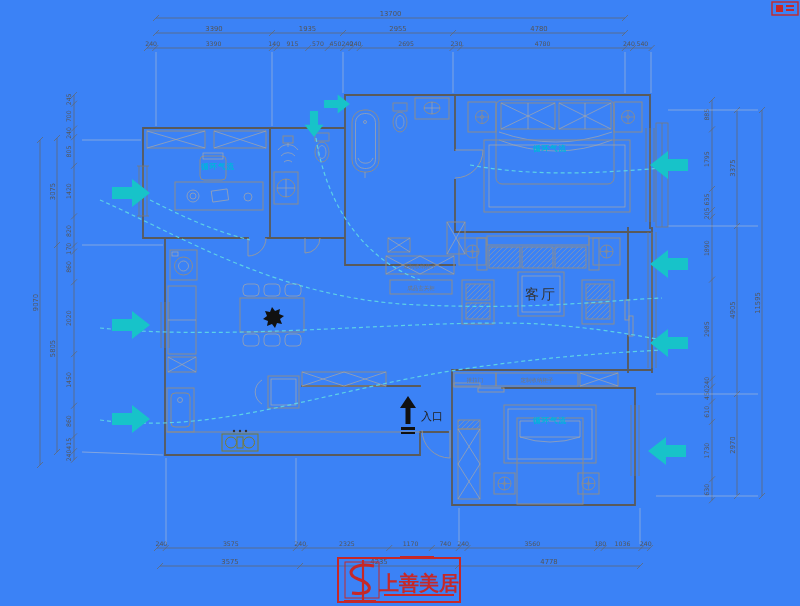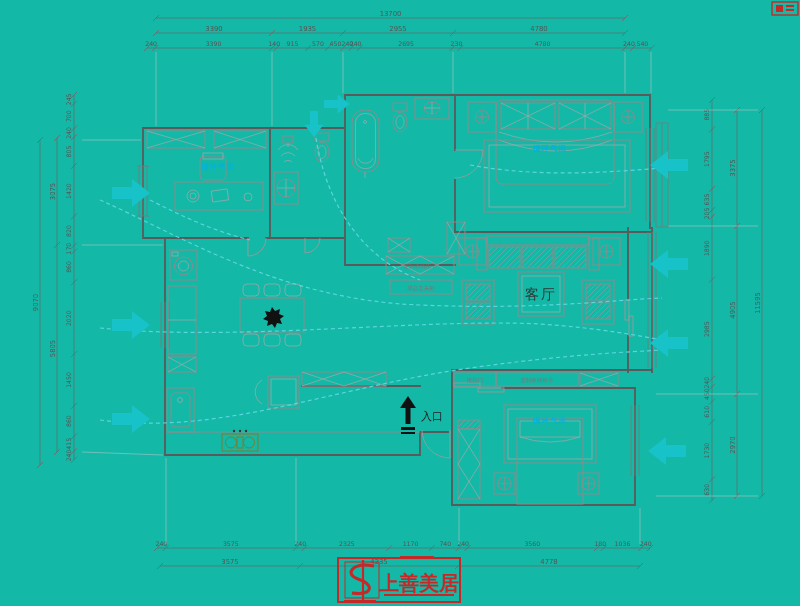--- a/index.html
+++ b/index.html
@@ -1,16 +1,16 @@
 <!DOCTYPE html>
 <html style="--arrow: #17c3c9; --flow_line: #5fd8e6; --flow_text: #00b4dd; --logo_red: #c62828; --wall: #5a5a5a; --furniture: #8c8c8c; --dim_text: #555555;"><head>
 <meta charset="utf-8">
 <style>
   html,body{margin:0;padding:0;background:#fff;}
-  .stage{position:relative;width:800px;height:606px;background:#14b8a6;overflow:hidden;
+  .stage{position:relative;width:800px;height:606px;background:#3b82f6;overflow:hidden;
          font-family:"DejaVu Sans",sans-serif;}
   svg text{font-family:"DejaVu Sans",sans-serif;}
   .wall{stroke:var(--wall);stroke-width:1.8;fill:none;stroke-linecap:square;}
   .furn{stroke:var(--furniture);stroke-width:1;fill:none;}
   .furnlt{stroke:#a8a8a8;stroke-width:0.7;fill:none;}
   .win{stroke:#7a7a7a;stroke-width:0.8;fill:none;}
   .door{stroke:#9a9a9a;stroke-width:0.9;fill:none;}
   .hatchbox{fill:url(#hatch);stroke:var(--furniture);stroke-width:1;}
   .arrow{fill:var(--arrow);}
   .flow{stroke:var(--flow_line);stroke-width:1.2;fill:none;stroke-dasharray:4 3;opacity:0.9;}

